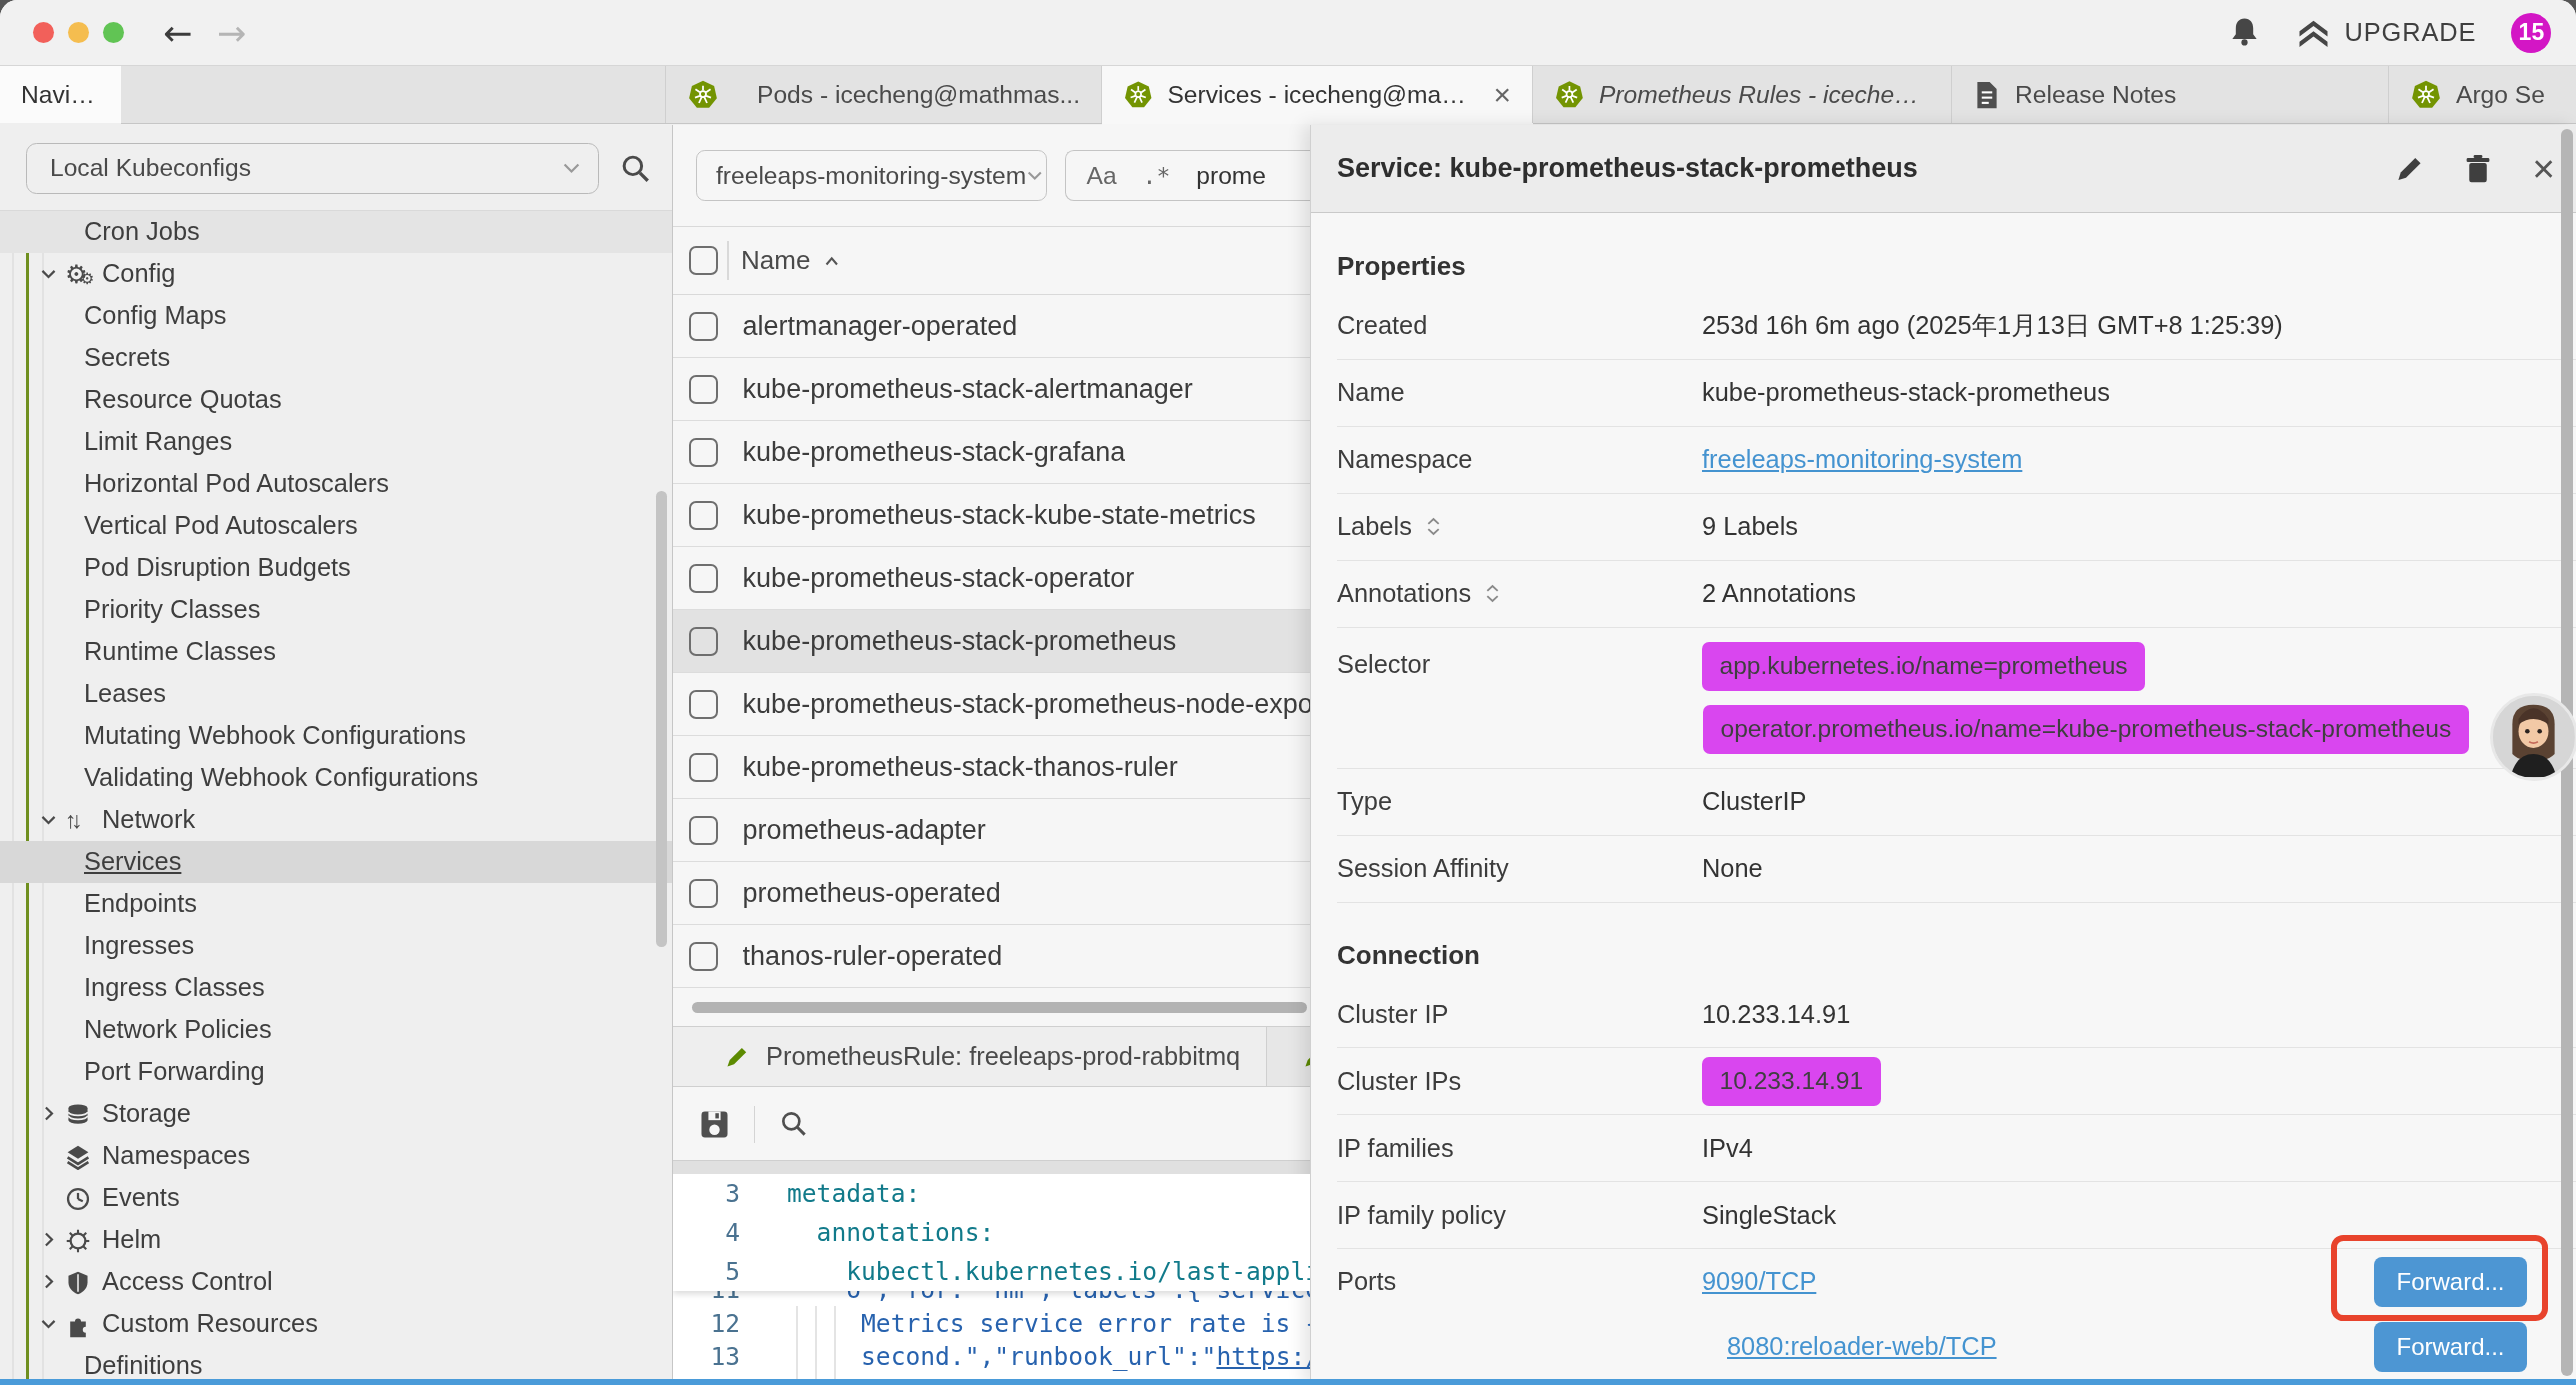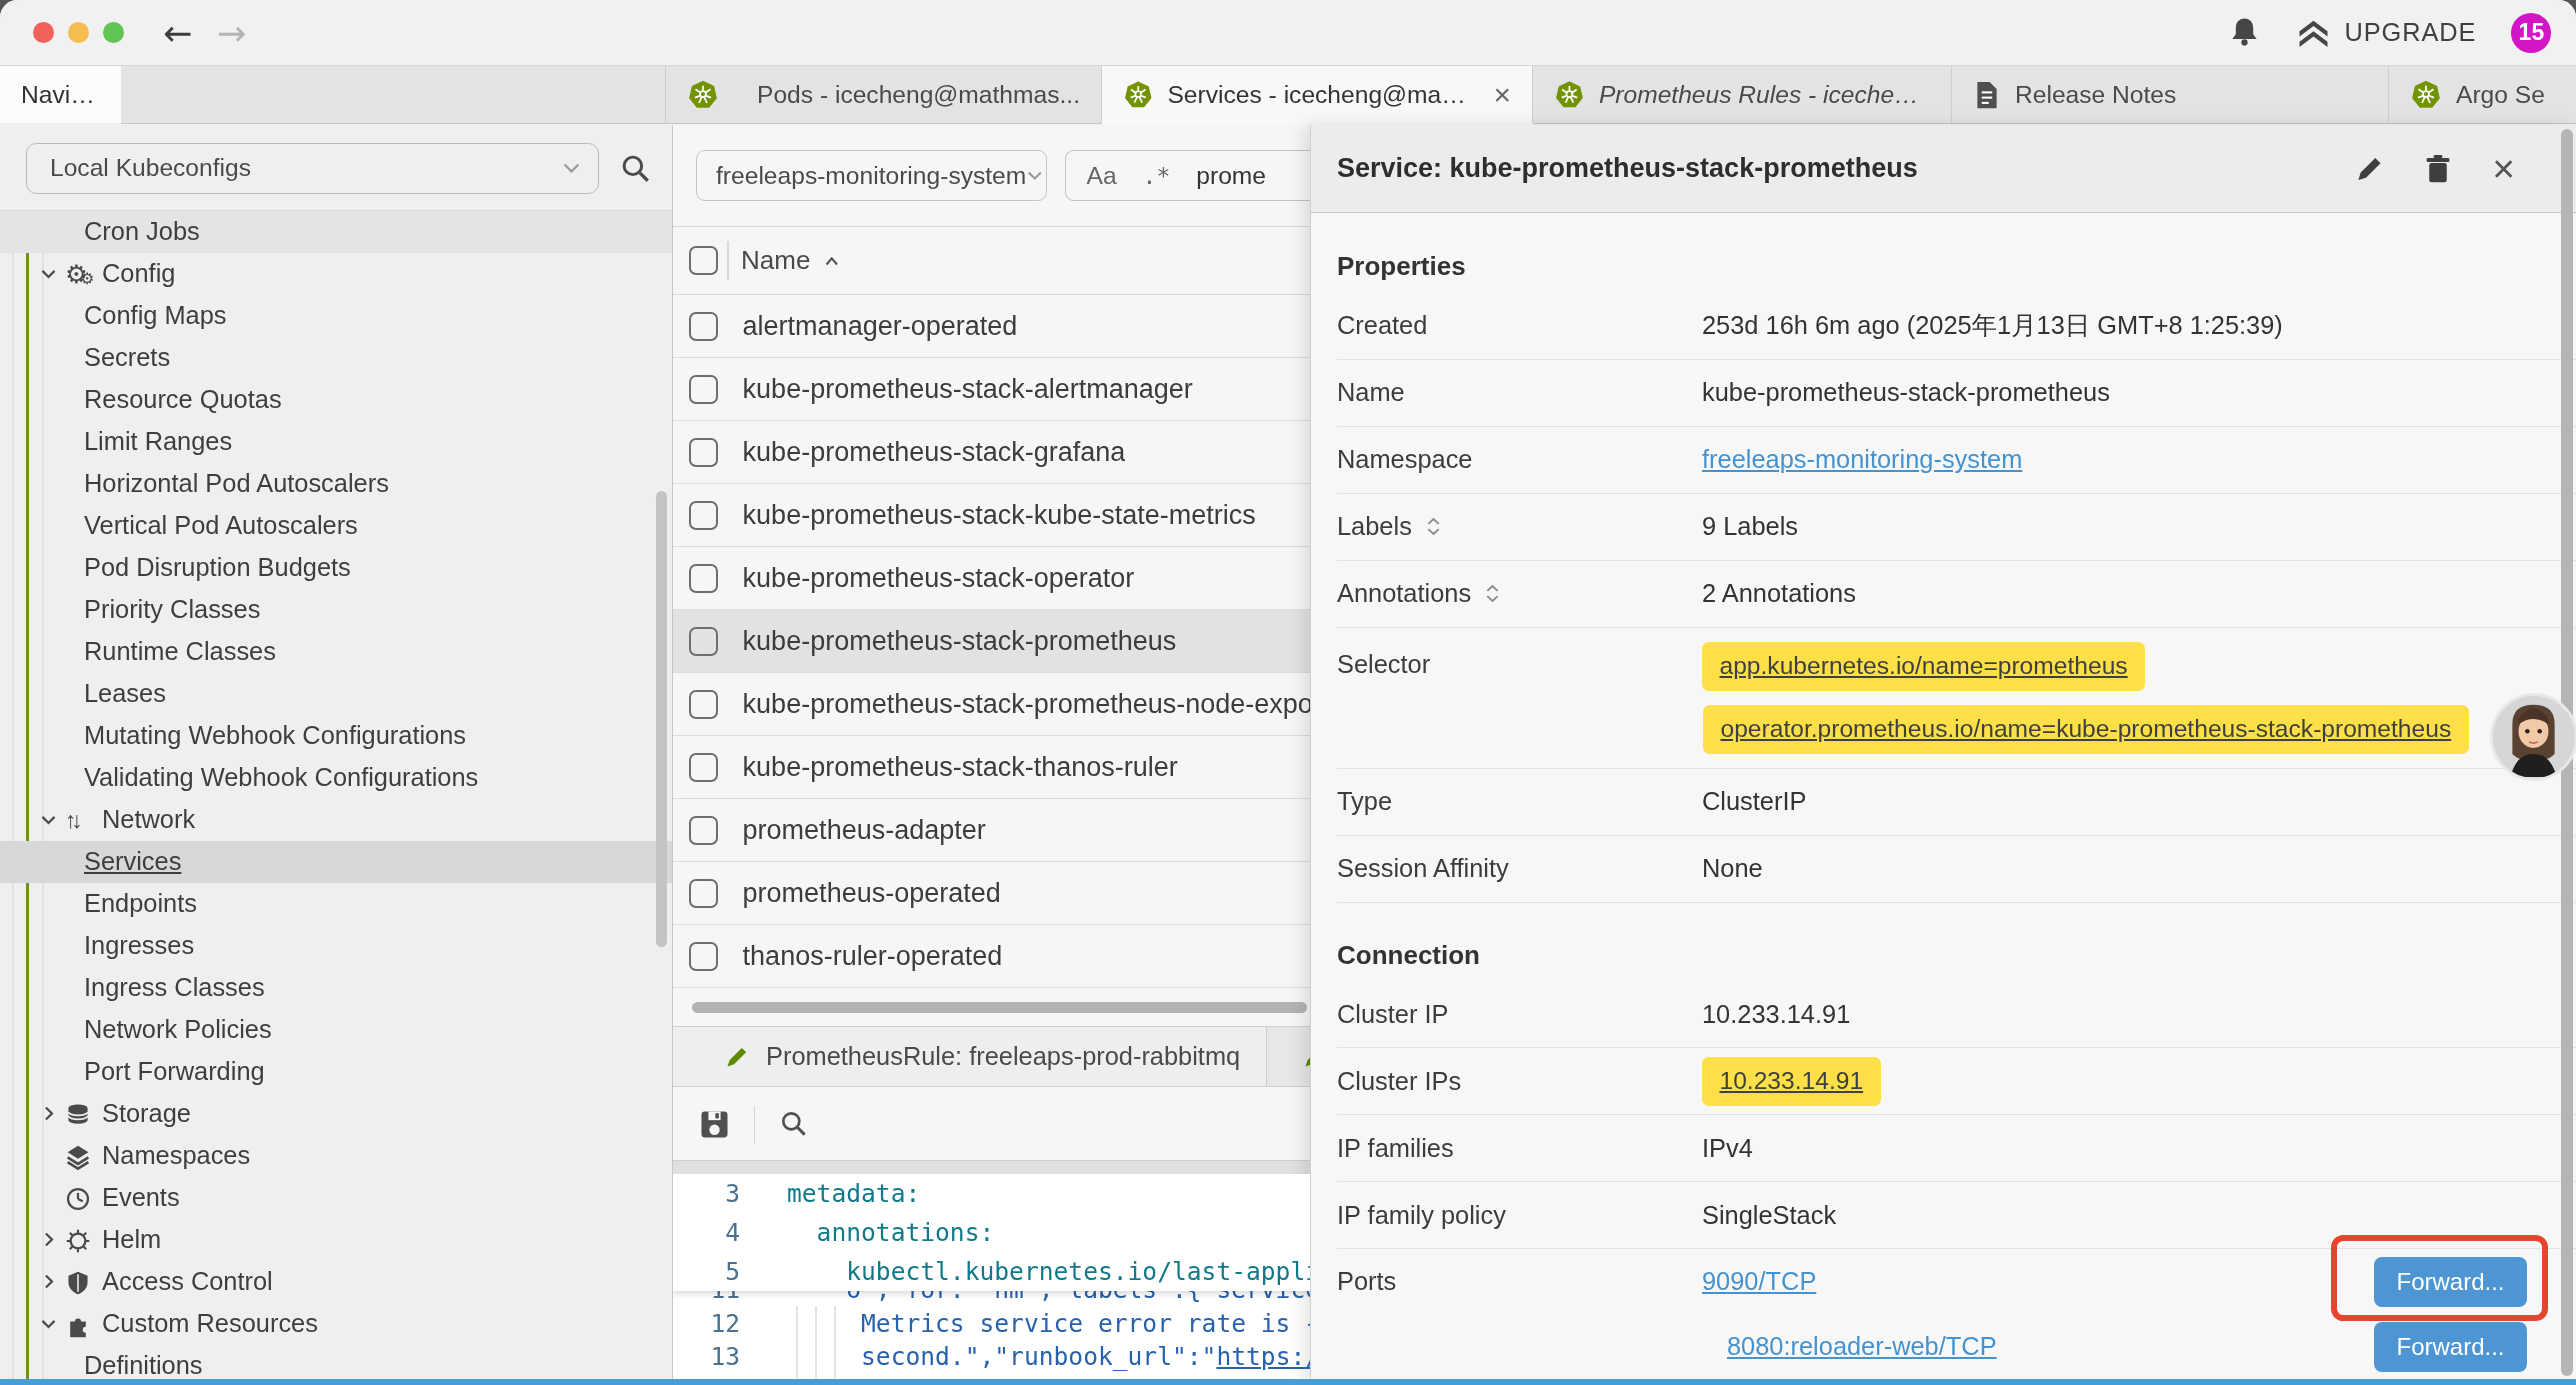--- a/index.html
+++ b/index.html
@@ -100,32 +100,32 @@
   .sticky { position:relative; z-index:2; background:#fff; box-shadow:0 4.4px 6.1px rgba(0,0,0,0.14); }
   .partial-clip { height:16px; overflow:hidden; position:relative; z-index:1; }
   .partial-clip .eline { position:relative; top:-21px; height:39px; }
   .scrolled .eline { height:33px; }
   .key { color:#117a8a; } .str { color:#2762ae; }
   .lnk { color:#2762ae; text-decoration:underline; }
   
   .detail { position:relative; flex:1; background:#f7f7f7; border-left:1.8px solid #d0d0d0;
     box-shadow:-7px 0 16px rgba(0,0,0,0.10); overflow:hidden; }
   .dheader { height:88px; background:#ececec; border-bottom:1.8px solid #c9c9c9;
-    display:flex; align-items:center; padding:0 61px 0 26px; }
+    display:flex; align-items:center; padding:0 21px 0 26px; }
   .dheader h1 { font-size:27px; color:#2e2e2e; font-weight:bold; }
   .dicons { margin-left:auto; display:flex; align-items:center; gap:40px; }
   .dicons .x { font-size:39px; color:#555; line-height:1; }
   .dbody { position:absolute; top:89px; left:0; right:0; bottom:0; padding-left:26px; overflow:hidden; }
   .dsection { margin:37px 0 10.5px; font-size:26px; font-weight:bold; color:#333; }
   .drow { min-height:67px; display:flex; align-items:center; border-bottom:1.8px solid #e3e3e3; }
   .dlabel { width:365px; flex:none; font-size:25.4px; color:#3c3c3c; display:flex; align-items:center; gap:12.3px; }
   .dval { font-size:25.4px; color:#333; }
   .dlink { font-size:25.4px; color:#4493d0; text-decoration:underline; }
-  .chip { display:inline-block; background:#fde047; border-radius:7px; padding:10.5px 17.5px;
-    font-size:24.6px; color:#3f3f3f; white-space:nowrap;text-decoration:underline; }
+  .chip { display:inline-block; background:#d946ef; border-radius:7px; padding:10.5px 17.5px;
+    font-size:24.6px; color:#3f3f3f; white-space:nowrap; }
   .drow.selector { align-items:flex-start; padding-top:14px; padding-bottom:14px; }
   .chipstack { display:flex; flex-direction:column; gap:14px; align-items:flex-start; }
   .chipstack .chip.c2 { margin-left:1px; }
   .drow.ports { border-bottom:none; display:block; padding-right:0; position:relative; }
   .port-line { height:65px; display:flex; align-items:center; position:relative; }
   .port-line .dlabel { align-self:center; }
   .fwd-btn { position:absolute; right:49px; top:8px; width:153px; height:50px; background:#4d96d3; color:#fff;
     border:none; border-radius:8px; font-size:24px; font-family:"Liberation Sans",sans-serif;
     display:flex; align-items:center; justify-content:center; }
   .annotation { position:absolute; right:28px; top:-14px; width:217px; height:86px;

